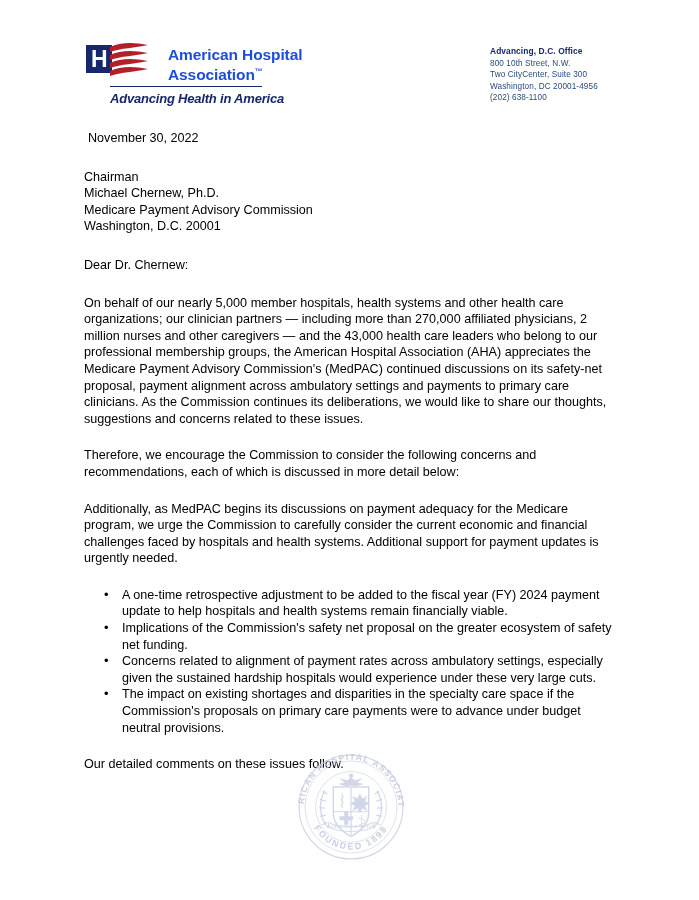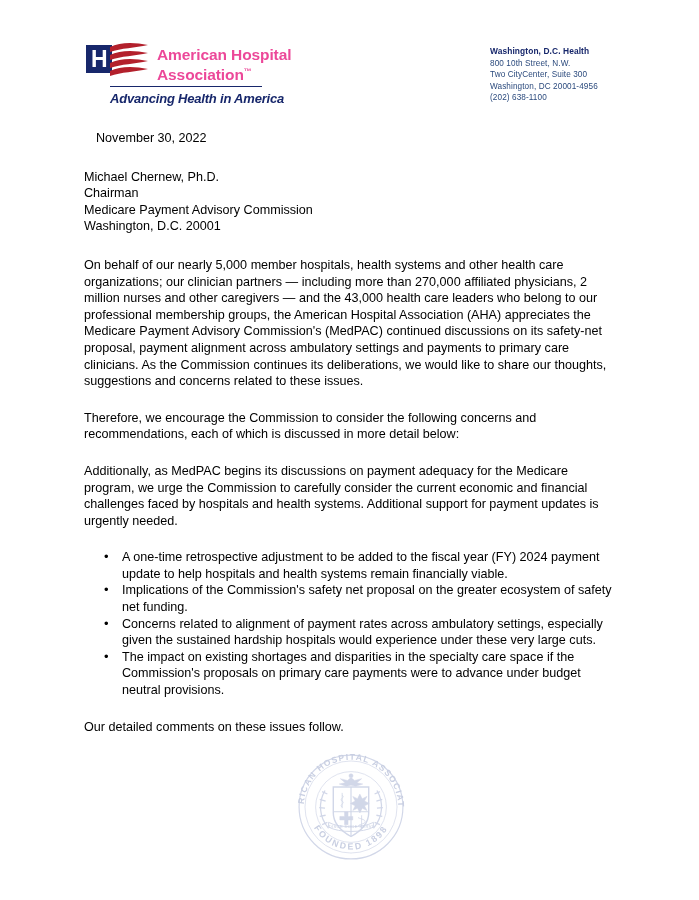--- a/index.html
+++ b/index.html
@@ -57,23 +57,23 @@
     letter-spacing: -0.5px;
   }
   #flag-stripes {
     position: absolute;
     left: 22px;
     top: 0px;
     width: 42px;
     height: 40px;
   }
   #logo-wordmark {
-    margin-left: 9px;
+    margin-left: 20px;
     padding-top: 4px;
-    color: #ec4899;
+    color: #1d4ed8;
     font-family: "Liberation Sans", sans-serif;
     font-weight: bold;
     font-size: 15.5px;
     line-height: 17px;
     letter-spacing: -0.1px;
   }
   #logo-wordmark .tm {
     font-size: 8px;
     vertical-align: super;
     font-weight: bold;
@@ -118,21 +118,21 @@
     left: 84px;
     top: 130px;
     width: 536px;
     font-family: "Liberation Sans", sans-serif;
     font-size: 12.6px;
     line-height: 16.6px;
     color: #000000;
   }
 
   .date-line {
-    margin: 0 0 22px 12px;
+    margin: 0 0 22px 4px;
   }
 
   #recipient-block {
     margin: 0 0 22px 0;
   }
   #recipient-block div {
     margin: 0;
   }
 
   .salutation {
@@ -198,40 +198,41 @@
         <div>American Hospital</div>
         <div><span>Association</span><span class="tm">™</span></div>
       </div>
     </div>
 
     <div id="logo-rule"></div>
     <div id="logo-tagline">Advancing Health in America</div>
   </div>
 
   <div id="address-block">
-    <div class="office-name">Washington, D.C. Health</div>
+    <div class="office-name">Advancing, D.C. Office</div>
     <div>800 10th Street, N.W.</div>
     <div>Two CityCenter, Suite 300</div>
     <div>Washington, DC 20001-4956</div>
     <div>(202) 638-1100</div>
   </div>
 
 </div>
 
 <div id="letter-body">
 
   <div class="date-line">November 30, 2022</div>
 
   <div id="recipient-block">
+    <div>Chairman</div>
     <div>Michael Chernew, Ph.D.</div>
-    <div>Chairman</div>
     <div>Medicare Payment Advisory Commission</div>
     <div>Washington, D.C. 20001</div>
   </div>
 
+  <div class="salutation">Dear Dr. Chernew:</div>
 
   <p class="para">On behalf of our nearly 5,000 member hospitals, health systems and other health care organizations; our clinician partners — including more than 270,000 affiliated physicians, 2 million nurses and other caregivers — and the 43,000 health care leaders who belong to our professional membership groups, the American Hospital Association (AHA) appreciates the Medicare Payment Advisory Commission's (MedPAC) continued discussions on its safety-net proposal, payment alignment across ambulatory settings and payments to primary care clinicians. As the Commission continues its deliberations, we would like to share our thoughts, suggestions and concerns related to these issues.</p>
   <p class="para">Therefore, we encourage the Commission to consider the following concerns and recommendations, each of which is discussed in more detail below:</p>
   <p class="para">Additionally, as MedPAC begins its discussions on payment adequacy for the Medicare program, we urge the Commission to carefully consider the current economic and financial challenges faced by hospitals and health systems. Additional support for payment updates is urgently needed.</p>
 
   <ul class="bullets">
     <li>
       <span class="bullet-dot">•</span>
       <span>A one-time retrospective adjustment to be added to the fiscal year (FY) 2024 payment update to help hospitals and health systems remain financially viable.</span>
     </li>

